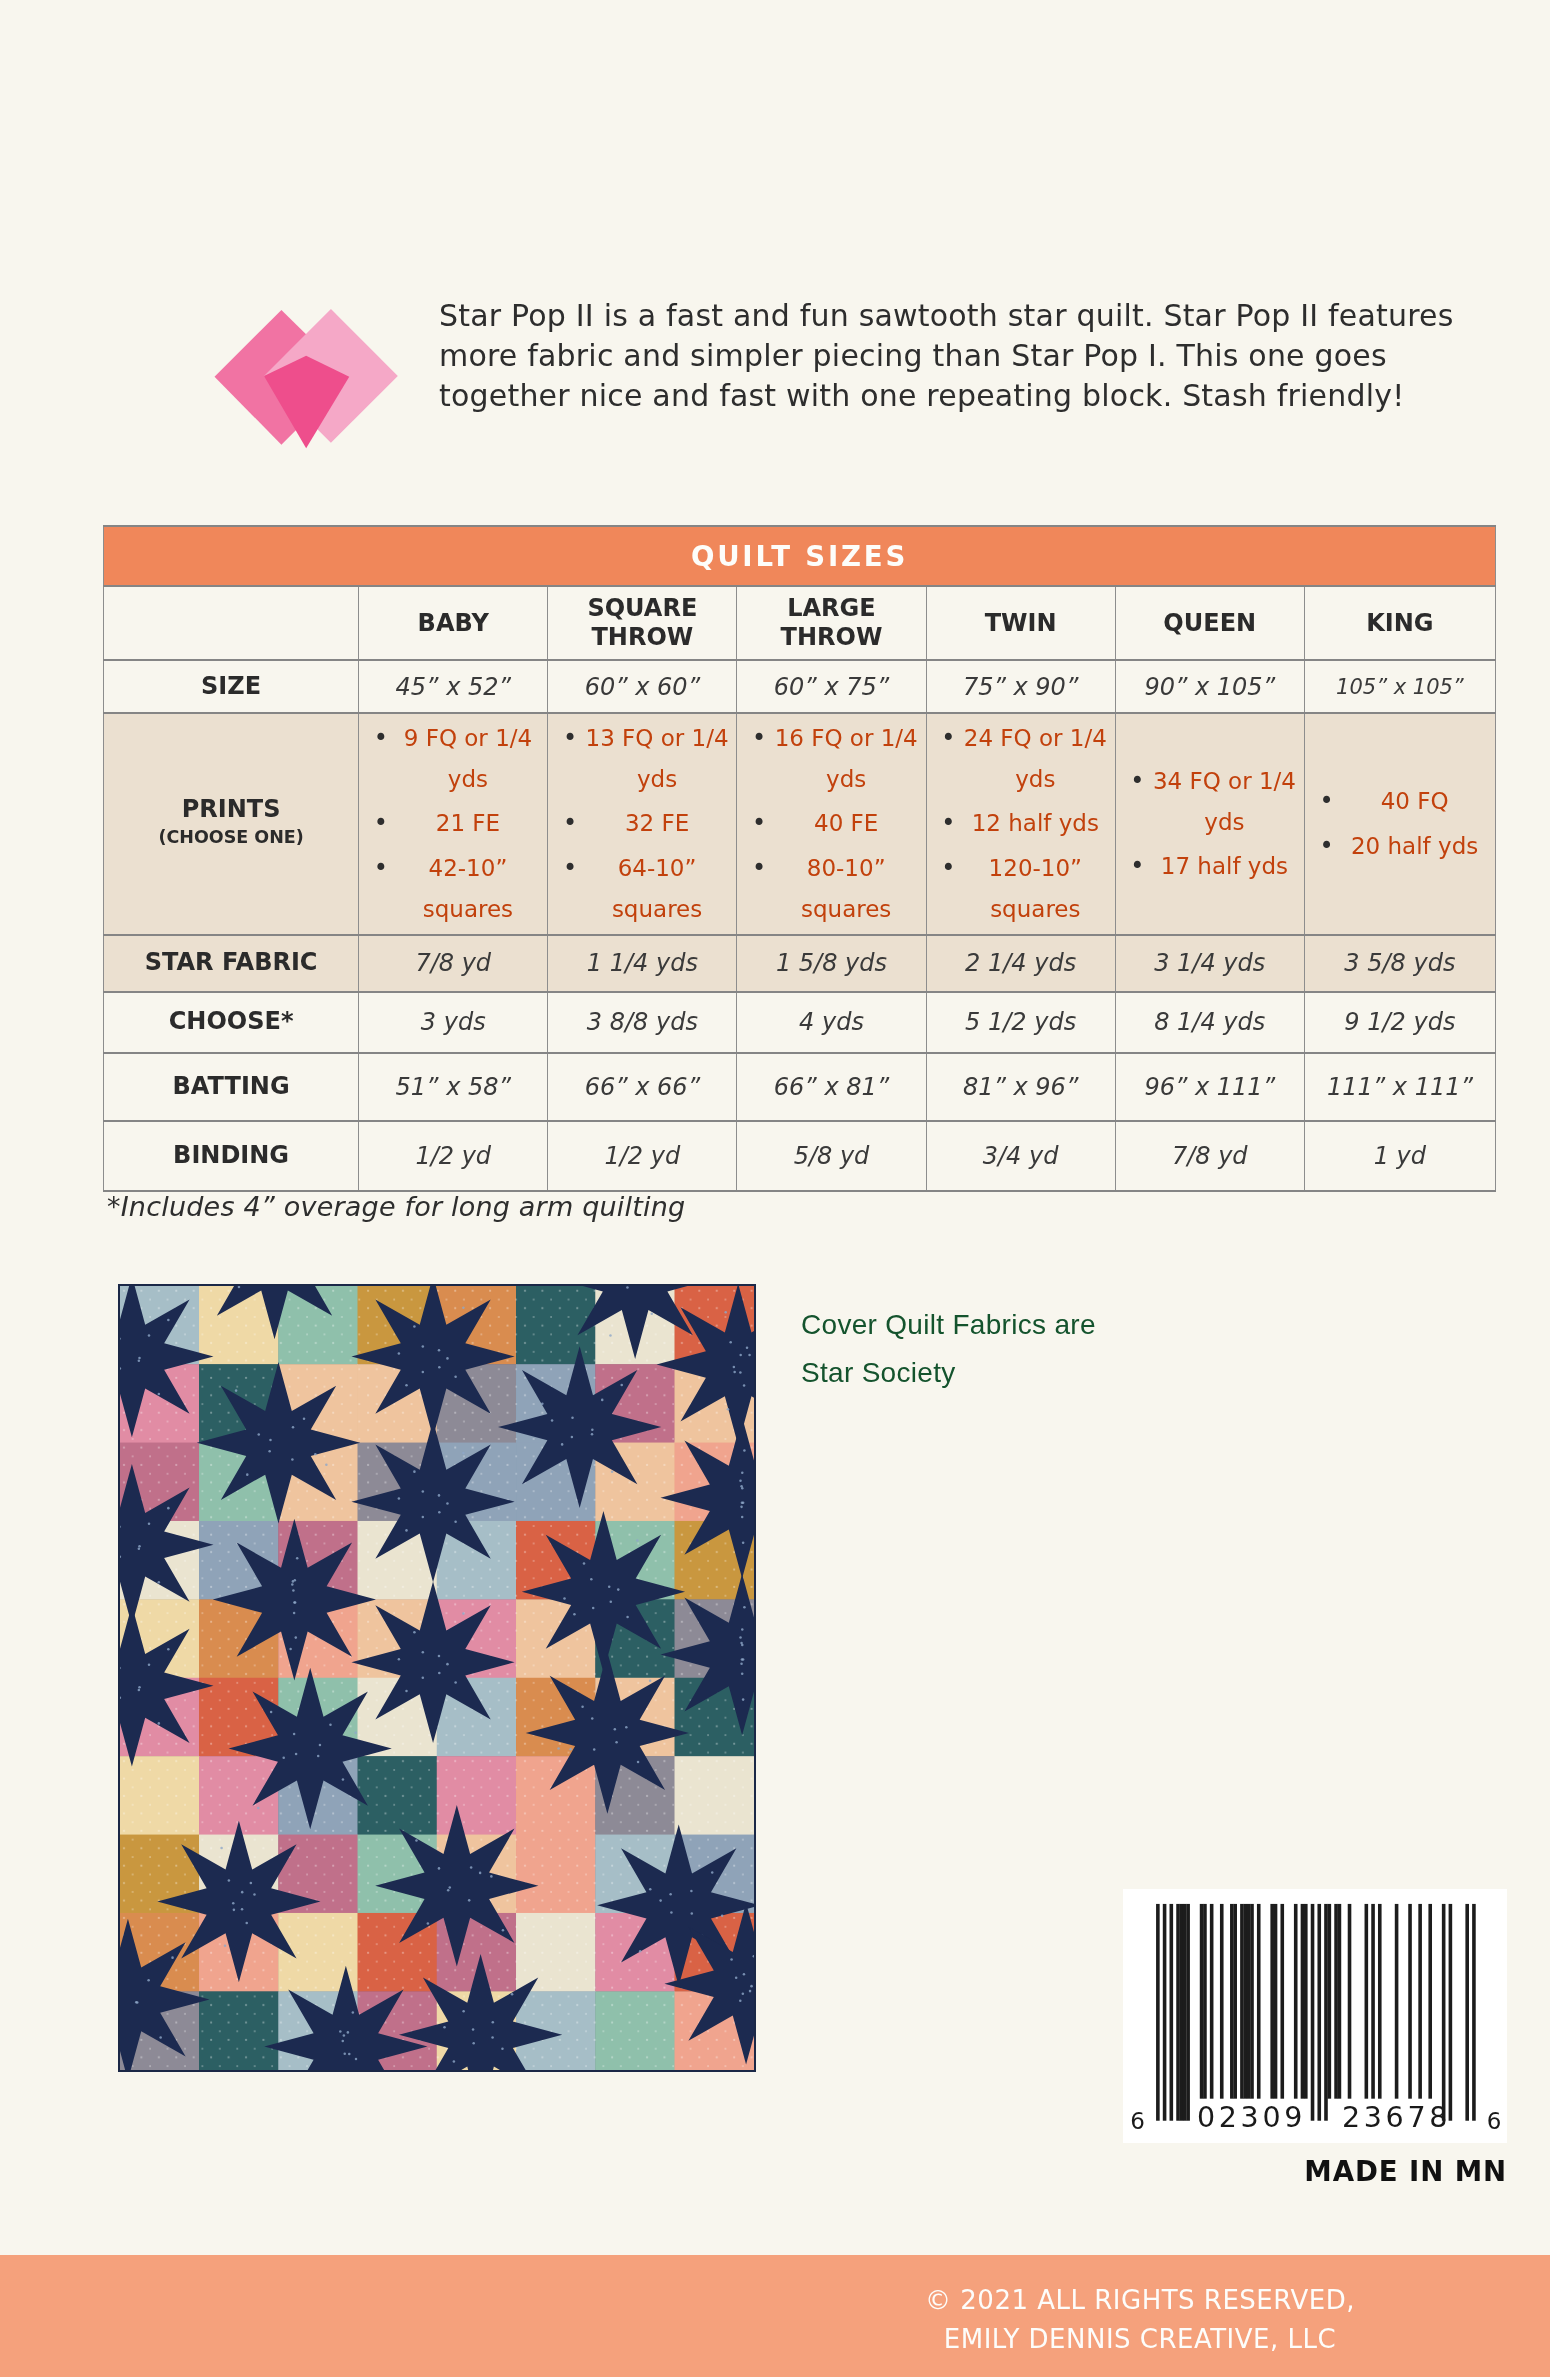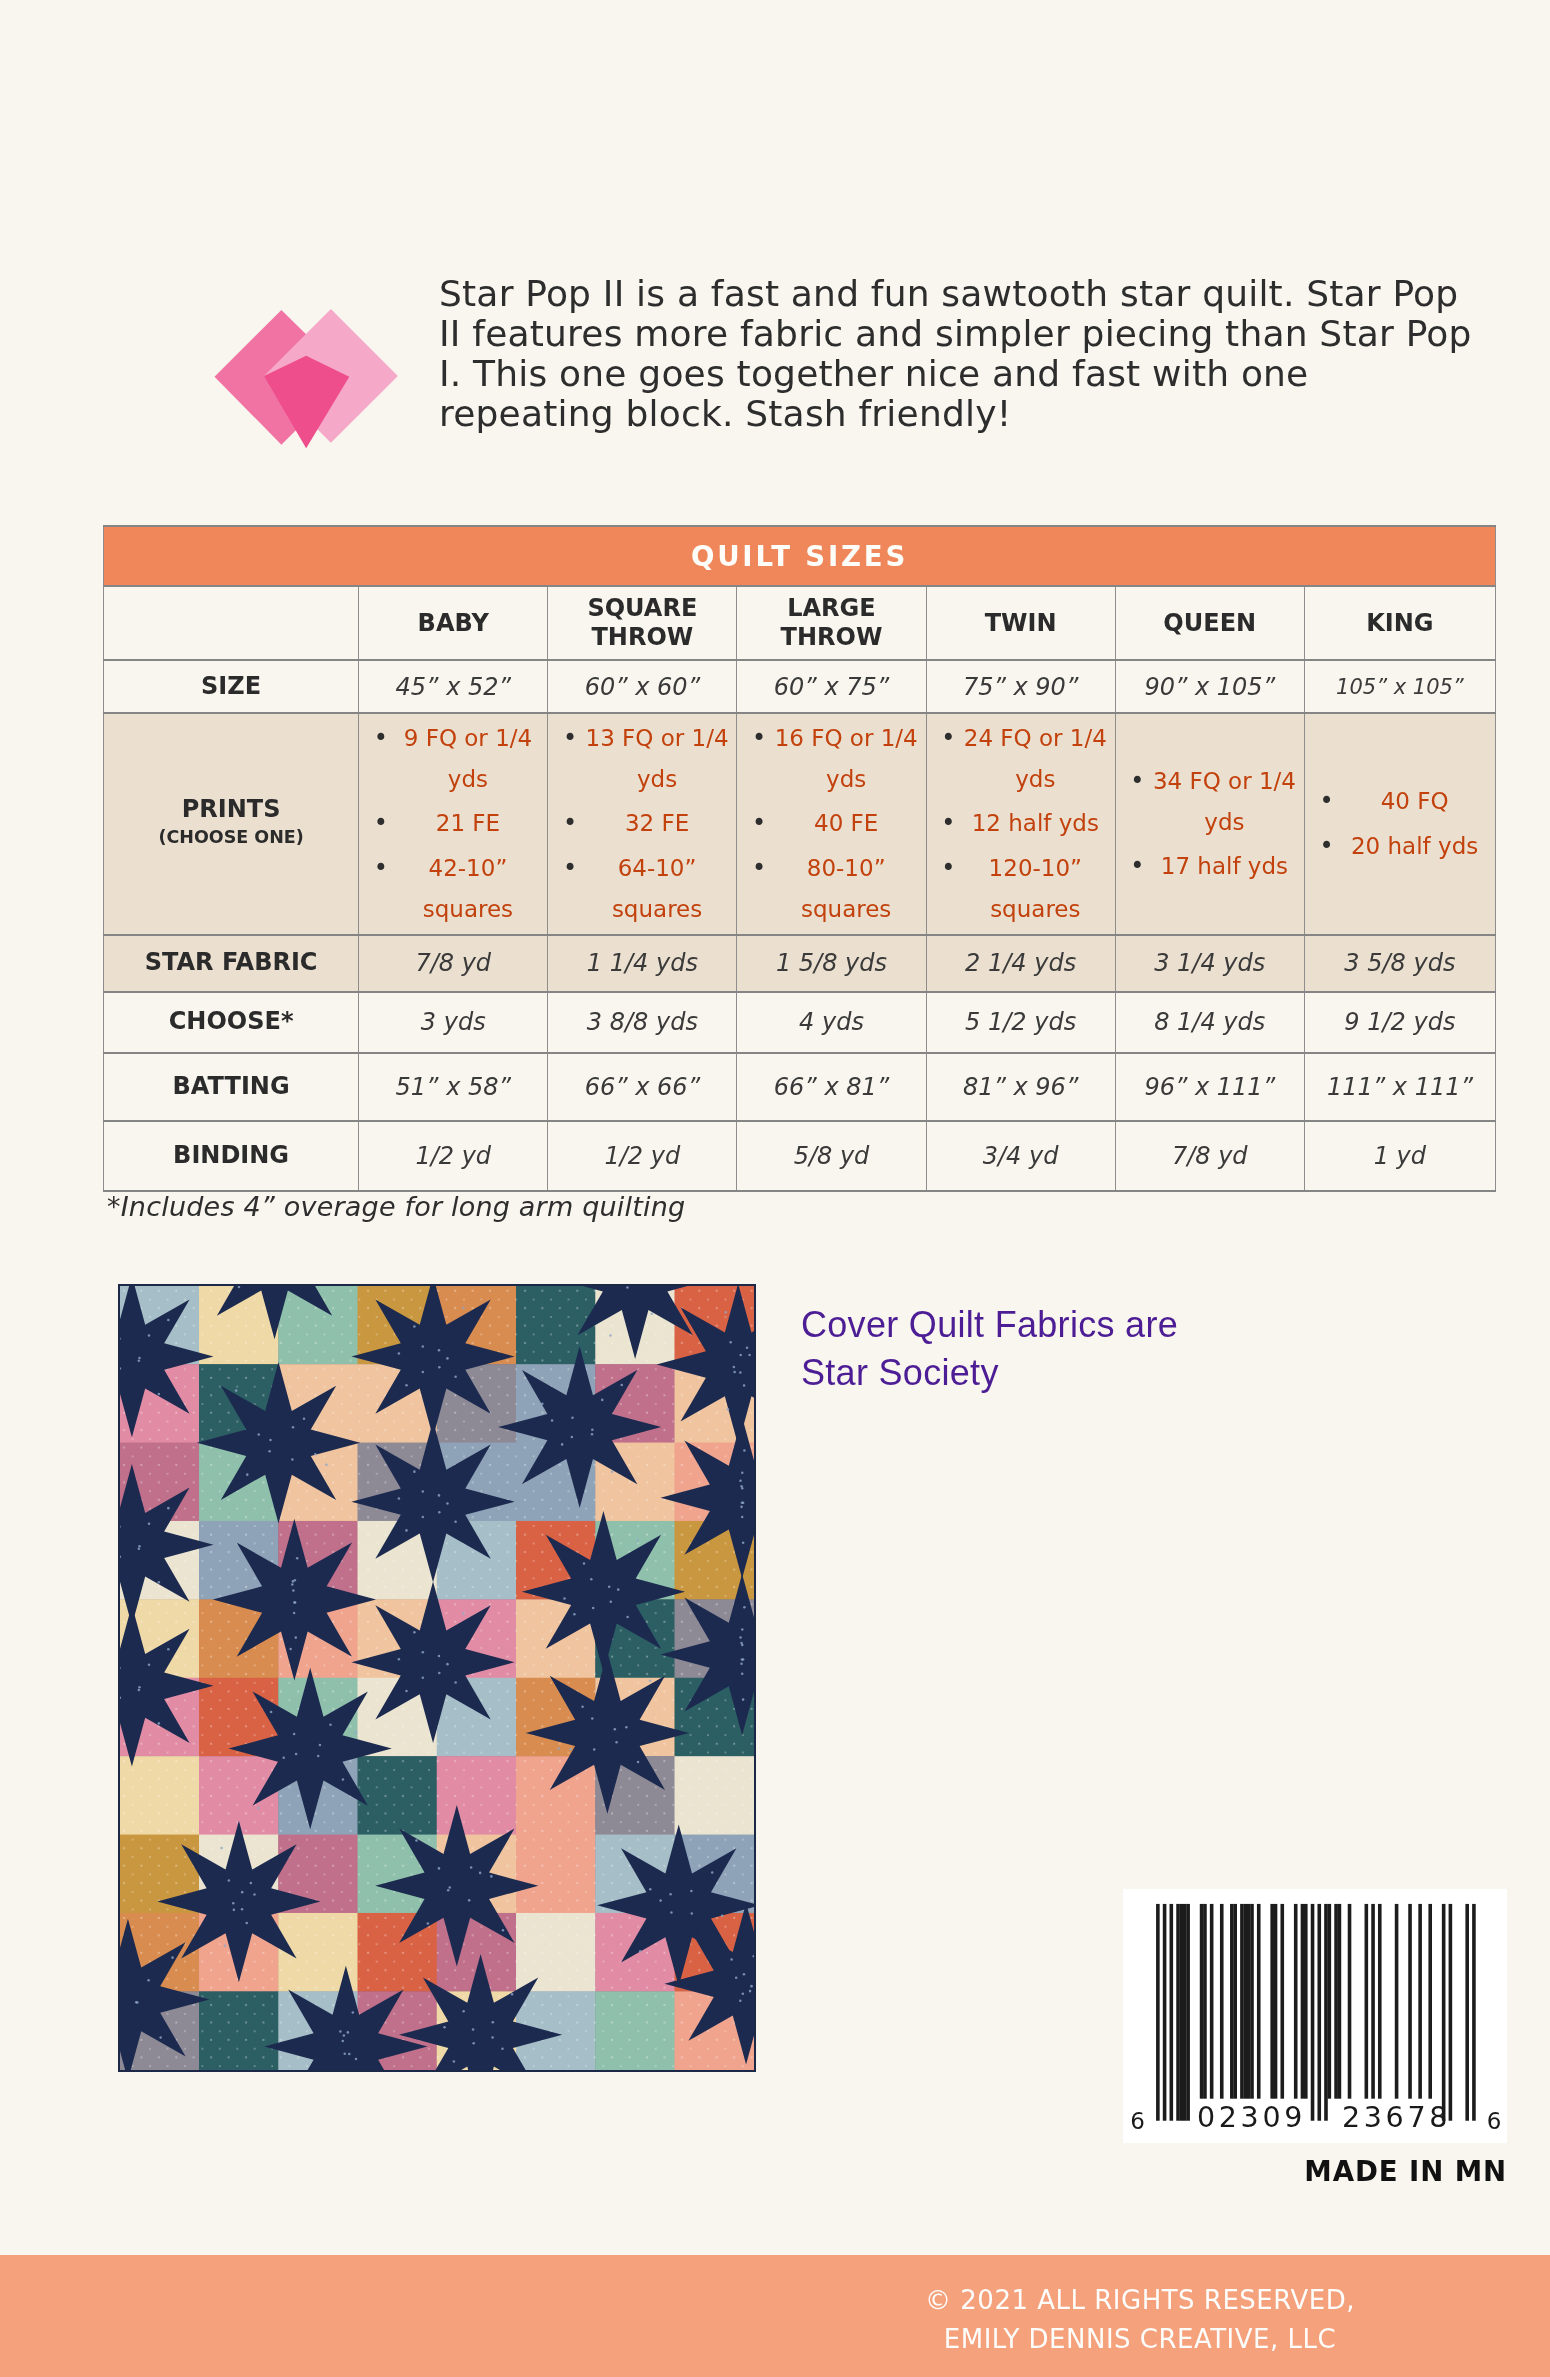--- a/index.html
+++ b/index.html
@@ -7,22 +7,22 @@
     position:relative;
     width:1551px;height:2377px;
     background:#F8F6EE;
     font-family:"DejaVu Sans","Liberation Sans",sans-serif;
     color:#2e2e2e;
     overflow:hidden;
   }
   
   #logo{position:absolute;left:198px;top:294px;}
   .intro-text{
-    position:absolute;left:439px;top:274px;width:1036px;
-    font-size:36px;line-height:40px;color:#2d2d2d;letter-spacing:0.2px;
+    position:absolute;left:439px;top:296px;width:1036px;
+    font-size:30px;line-height:40px;color:#2d2d2d;letter-spacing:0.2px;
   }
   
   .sizes-table{
     position:absolute;left:103px;top:525px;width:1393px;
     border-collapse:collapse;table-layout:fixed;
     background:transparent;
   }
   .sizes-table td,.sizes-table th{
     border-left:1.4px solid #8d8d8d;border-right:1.4px solid #8d8d8d;
     border-top:2.8px solid #858585;border-bottom:2.8px solid #858585;
@@ -54,21 +54,21 @@
   }
   
   #quilt-wrap{
     position:absolute;left:118px;top:1284px;width:638px;height:788px;
     border:2.8px solid #1B2847;box-sizing:border-box;background:#1B2847;
   }
   #quilt-wrap svg{display:block;width:100%;height:100%;}
   .cover-note{
     position:absolute;left:801px;top:1301px;width:514px;
     font-family:"Liberation Sans","DejaVu Sans",sans-serif;
-    font-size:36px;line-height:48px;color:#4c1d95;letter-spacing:0.3px;
+    font-size:28px;line-height:48px;color:#14532d;letter-spacing:0.3px;
   }
   
   #barcode-box{
     position:absolute;left:1123px;top:1889px;width:384px;height:254px;
     background:#ffffff;
   }
   #bars{position:absolute;left:0;top:0;width:384px;height:254px;}
   .bc-digits{
     position:absolute;bottom:9.2px;left:0;width:384px;height:37px;
     font-size:28.5px;color:#1a1a1a;

